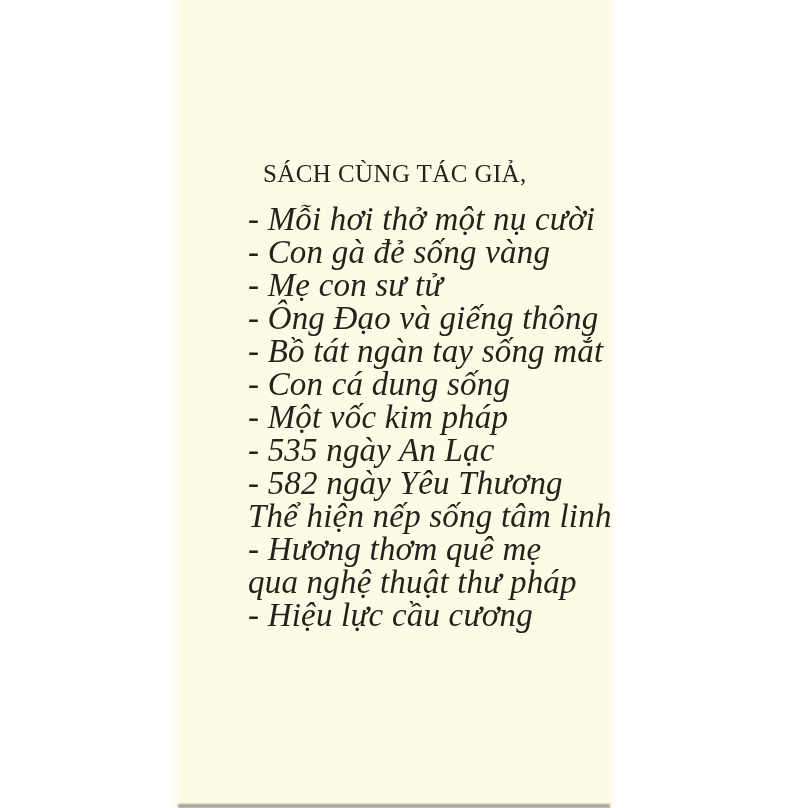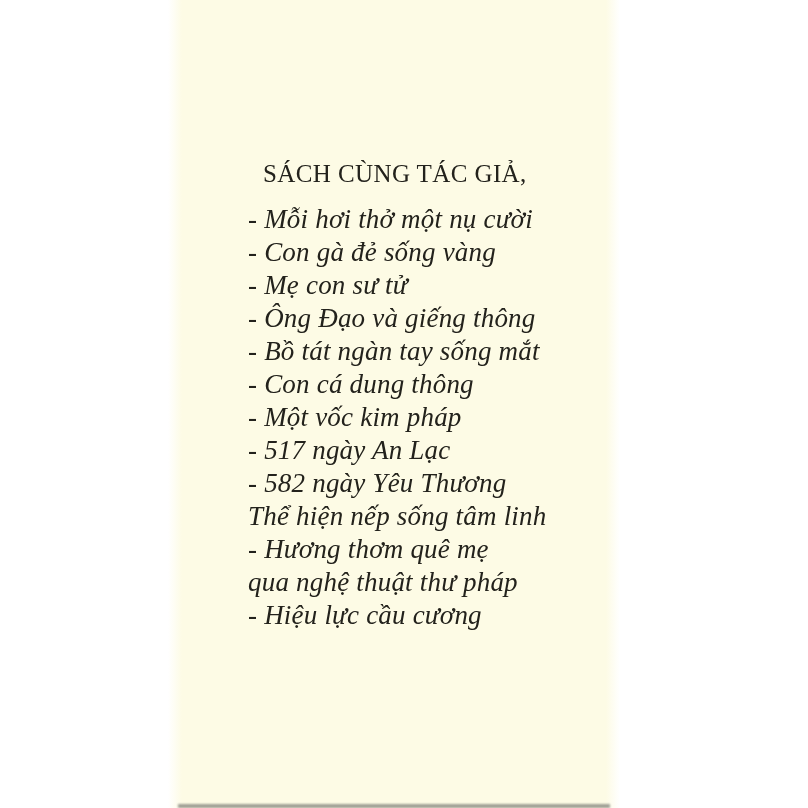--- a/index.html
+++ b/index.html
@@ -45,21 +45,21 @@
   .heading {
     margin-left: 15px;
     font-size: 25px;
     line-height: 28px;
     letter-spacing: 0.4px;
     font-style: normal;
     white-space: nowrap;
   }
   .book-list {
     margin-top: 15px;
-    font-size: 27px;
+    font-size: 33px;
     line-height: 33px;
     font-style: italic;
     letter-spacing: 0.2px;
   }
   .book-list .line {
     white-space: nowrap;
   }
 </style>
 </head>
 <body>
@@ -73,23 +73,23 @@
     <div class="heading">
       <div>SÁCH CÙNG TÁC GIẢ,</div>
     </div>
 
     <div class="book-list">
       <div class="line">- Mỗi hơi thở một nụ cười</div>
       <div class="line">- Con gà đẻ sống vàng</div>
       <div class="line">- Mẹ con sư tử</div>
       <div class="line">- Ông Đạo và giếng thông</div>
       <div class="line">- Bồ tát ngàn tay sống mắt</div>
-      <div class="line">- Con cá dung thông</div>
+      <div class="line">- Con cá dung sống</div>
       <div class="line">- Một vốc kim pháp</div>
-      <div class="line">- 517 ngày An Lạc</div>
+      <div class="line">- 535 ngày An Lạc</div>
       <div class="line">- 582 ngày Yêu Thương</div>
       <div class="line">Thể hiện nếp sống tâm linh</div>
       <div class="line">- Hương thơm quê mẹ</div>
       <div class="line">qua nghệ thuật thư pháp</div>
       <div class="line">- Hiệu lực cầu cương</div>
     </div>
   </div>
 </div>
 
 </body></html>

